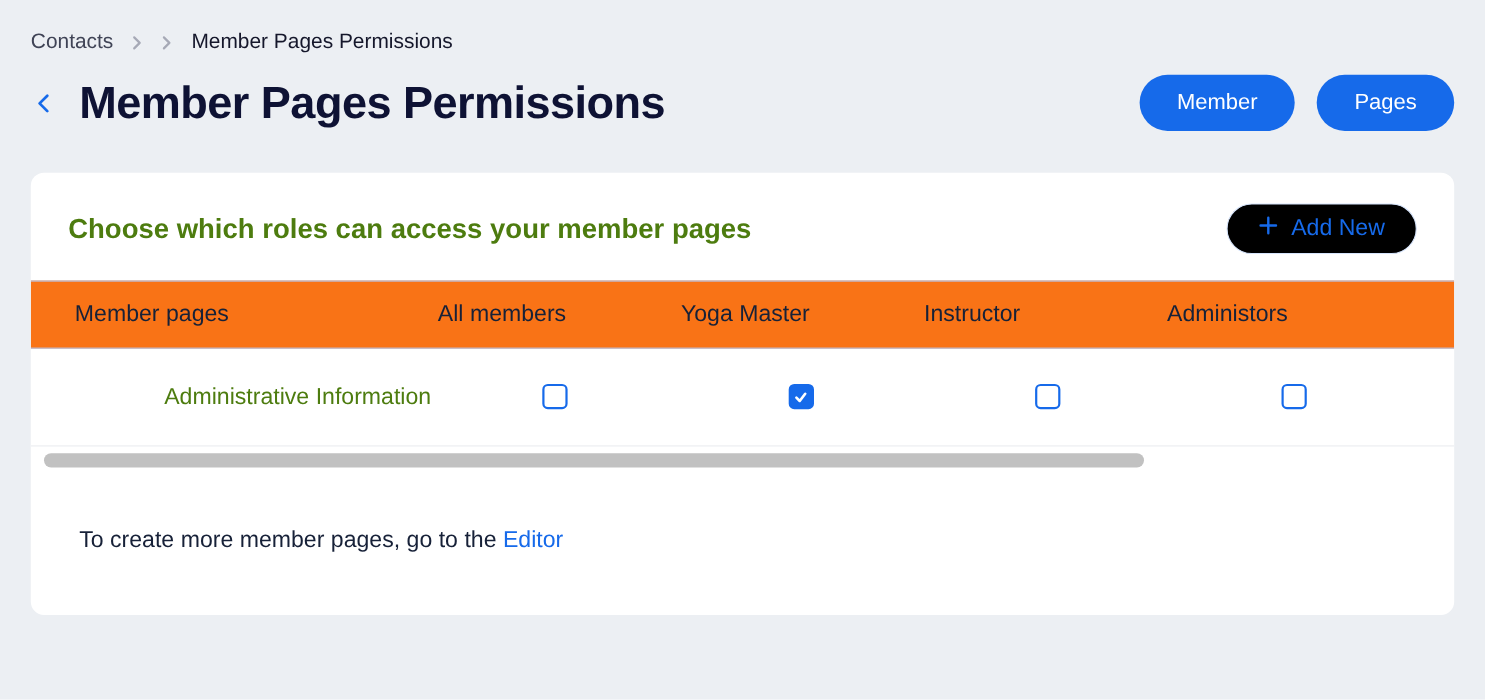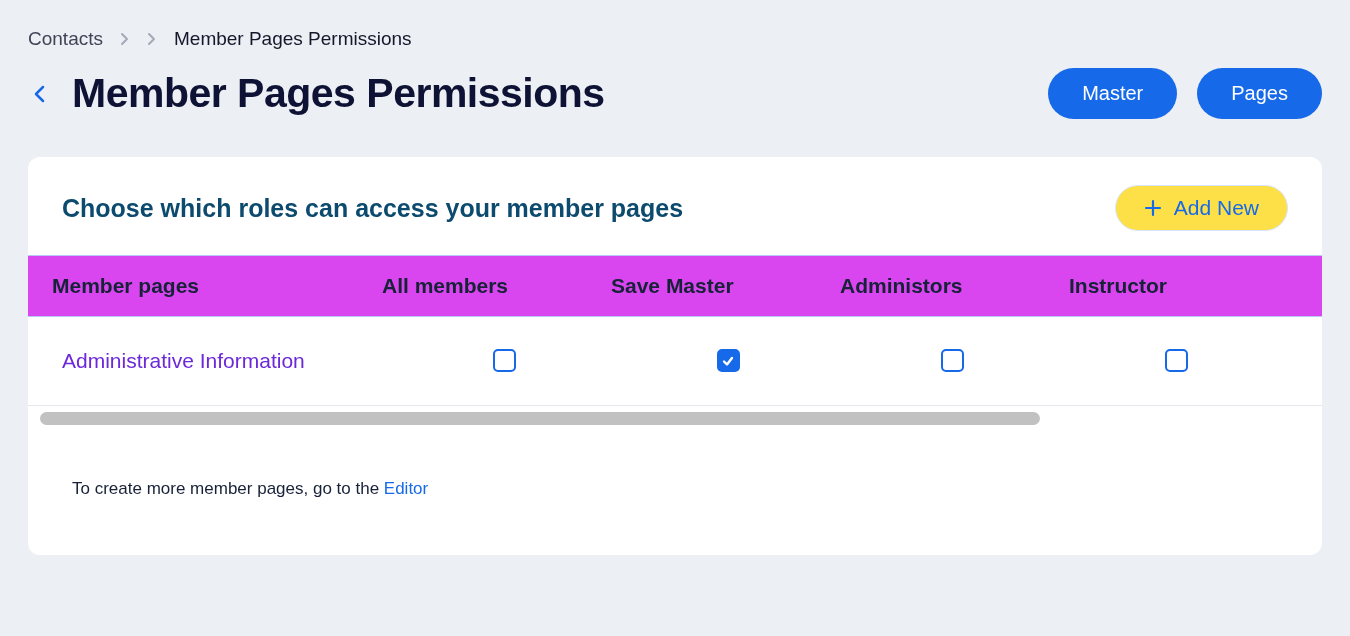--- a/index.html
+++ b/index.html
@@ -83,65 +83,65 @@
     }
     .card-header {
       display: flex;
       justify-content: space-between;
       align-items: center;
       padding: 28px 34px 24px 34px;
     }
     .card-title {
       font-size: 25px;
       font-weight: 700;
-      color: #0c4a6e;
+      color: #4d7c0f;
     }
     .add-new-btn {
       display: inline-flex;
-      align-items: center;
+      align-items: flex-start;
       gap: 12px;
       border: 1px solid #D6E4FB;
-      background: #fde047;
+      background: #000000;
       color: #166AEA;
       border-radius: 999px;
       padding: 10px 28px;
       font-size: 21px;
       cursor: pointer;
     }
     .add-new-btn .plus {
       display: inline-flex;
     }
     .table-wrapper {
       width: 100%;
     }
     .table-head {
       display: flex;
-      background-color: #d946ef;
+      background-color: #f97316;
       border-top: 1px solid #B5CBF4;
       border-bottom: 1px solid #B5CBF4;
-      padding: 18px 24px;
+      padding: 18px 40px;
       font-size: 21px;
       color: #172138;
-      font-weight: bold;
     }
     .col-name {
       width: 330px;
       flex-shrink: 0;
     }
     .col-role {
       flex: 1;
       text-align: left;
     }
     .table-row {
       display: flex;
       align-items: center;
       padding: 28px 34px;
       border-bottom: 1px solid #E5E7EC;
       font-size: 21px;
-      color: #6d28d9;
+      color: #4d7c0f;
+      text-align: right;
     }
     .row-name {
       width: 330px;
       flex-shrink: 0;
       line-height: 1.5;
     }
     .row-cell {
       flex: 1;
       display: flex;
       justify-content: center;
@@ -178,21 +178,21 @@
     .scrollbar-thumb {
       position: absolute;
       left: 6px;
       width: 78%;
       height: 13px;
       background: #C1C1C1;
       border-radius: 7px;
     }
     .card-footer {
       padding: 48px 44px 56px 44px;
-      font-size: 17px;
+      font-size: 21px;
       color: #172138;
     }
     .card-footer a {
       color: #166AEA;
       text-decoration: none;
     }
   </style>
 </head>
 <body>
 
@@ -214,21 +214,21 @@
 <div class="page-header">
   <div class="page-header-left">
     <span class="back-arrow">
       <svg width="14" height="20" viewBox="0 0 14 20" fill="none">
           <path d="M10 3 L3 10 L10 17" stroke="#166AEA" stroke-width="2.5" fill="none" stroke-linecap="round" stroke-linejoin="round"></path>
         </svg>
     </span>
     <h1 class="page-title">Member Pages Permissions</h1>
   </div>
   <div class="header-actions">
-    <button class="btn btn-primary">Master</button>
+    <button class="btn btn-primary">Member</button>
     <button class="btn btn-primary">Pages</button>
   </div>
 </div>
 
 <div class="card">
   <div class="card-header">
     <div class="card-title">Choose which roles can access your member pages</div>
     <button class="add-new-btn">
       <span class="plus">
         <svg width="18" height="18" viewBox="0 0 18 18">
@@ -236,23 +236,23 @@
           </svg>
       </span>
       <span>Add New</span>
     </button>
   </div>
 
   <div class="table-wrapper">
     <div class="table-head">
       <div class="col-name">Member pages</div>
       <div class="col-role">All members</div>
-      <div class="col-role">Save Master</div>
+      <div class="col-role">Yoga Master</div>
+      <div class="col-role">Instructor</div>
       <div class="col-role">Administors</div>
-      <div class="col-role">Instructor</div>
     </div>
 
     <div class="table-row">
       <div class="row-name">Administrative Information</div>
       <div class="row-cell">
         <span class="checkbox">
           
         </span>
       </div>
       <div class="row-cell">

